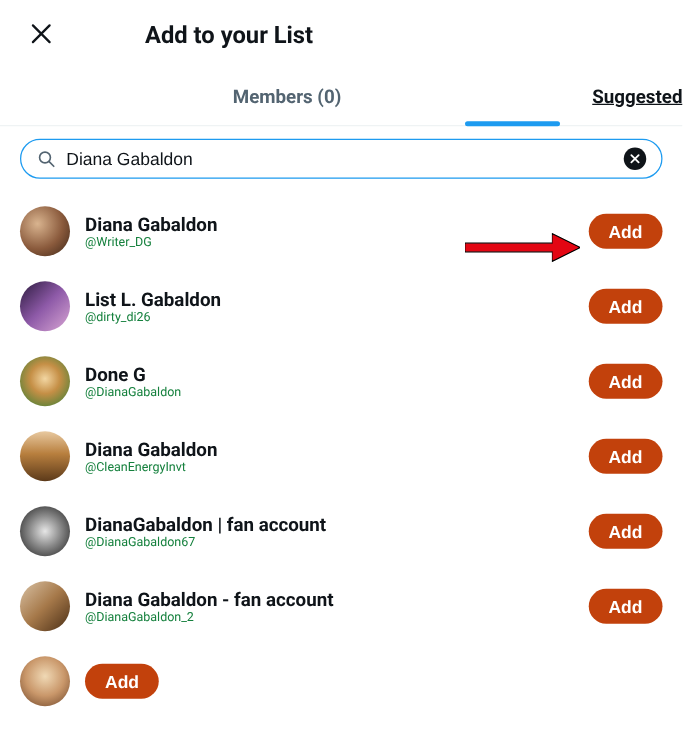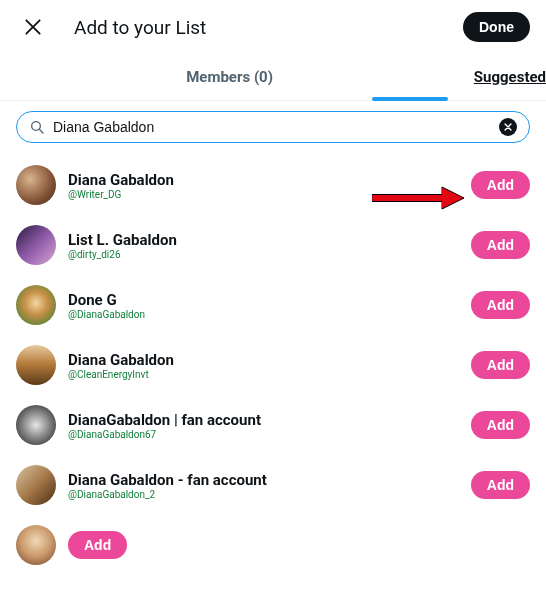--- a/index.html
+++ b/index.html
@@ -19,22 +19,23 @@
       gap: 24px;
     }
     .close-btn {
       width: 34px; height: 34px;
       display: flex; align-items: center; justify-content: center;
       border-radius: 50%;
       cursor: pointer;
     }
     .title {
       font-size: 19px;
-      font-weight: 400;
+      font-weight: 700;
       flex: 1;
+      margin-left: 42px;
     }
     .done-btn {
       background: #0f1419;
       color: #fff;
       border: none;
       border-radius: 9999px;
       padding: 7px 16px;
       font-size: 14px;
       font-weight: 700;
       cursor: pointer;
@@ -119,21 +120,21 @@
       font-weight: 700;
       color: #0f1419;
       white-space: nowrap; overflow: hidden; text-overflow: ellipsis;
     }
     .handle {
       font-size: 10px;
       color: #15803d;
       white-space: nowrap; overflow: hidden; text-overflow: ellipsis;
     }
     .add-btn {
-      background: #ec4899;
+      background: #c2410c;
       color: #fff;
       border: none;
       border-radius: 9999px;
       padding: 6px 16px;
       font-size: 14px;
       font-weight: 700;
       cursor: pointer;
       flex-shrink: 0;
     }
     .arrow-annotation {
@@ -154,21 +155,20 @@
 </head>
 <body>
 
 <div class="header">
   <div class="close-btn">
     <svg width="20" height="20" viewBox="0 0 24 24">
         <path d="M4 4 L20 20 M20 4 L4 20" stroke="#0f1419" stroke-width="2.2" stroke-linecap="round"></path>
       </svg>
   </div>
   <div class="title">Add to your List</div>
-  <button class="done-btn">Done</button>
 </div>
 
 <div class="tabs">
   <div class="tab">Members (0)</div>
   <div class="tab active">Suggested</div>
 </div>
 
 <div class="search-wrap">
   <div class="search">
     <span class="search-icon">

